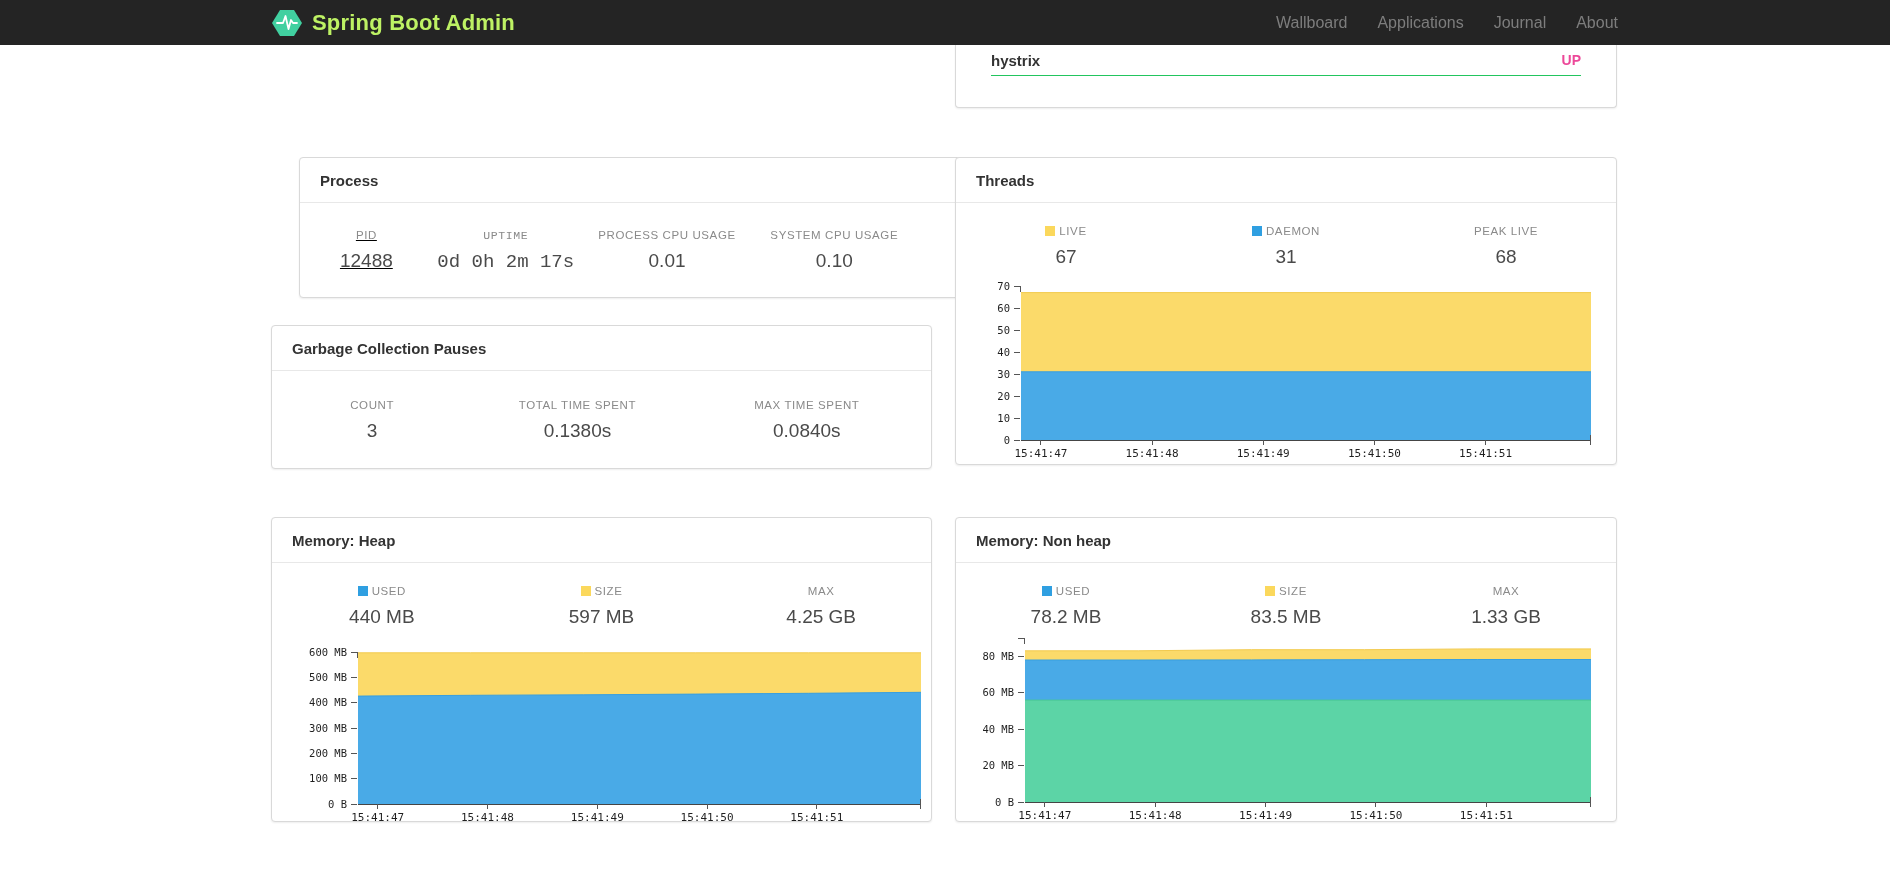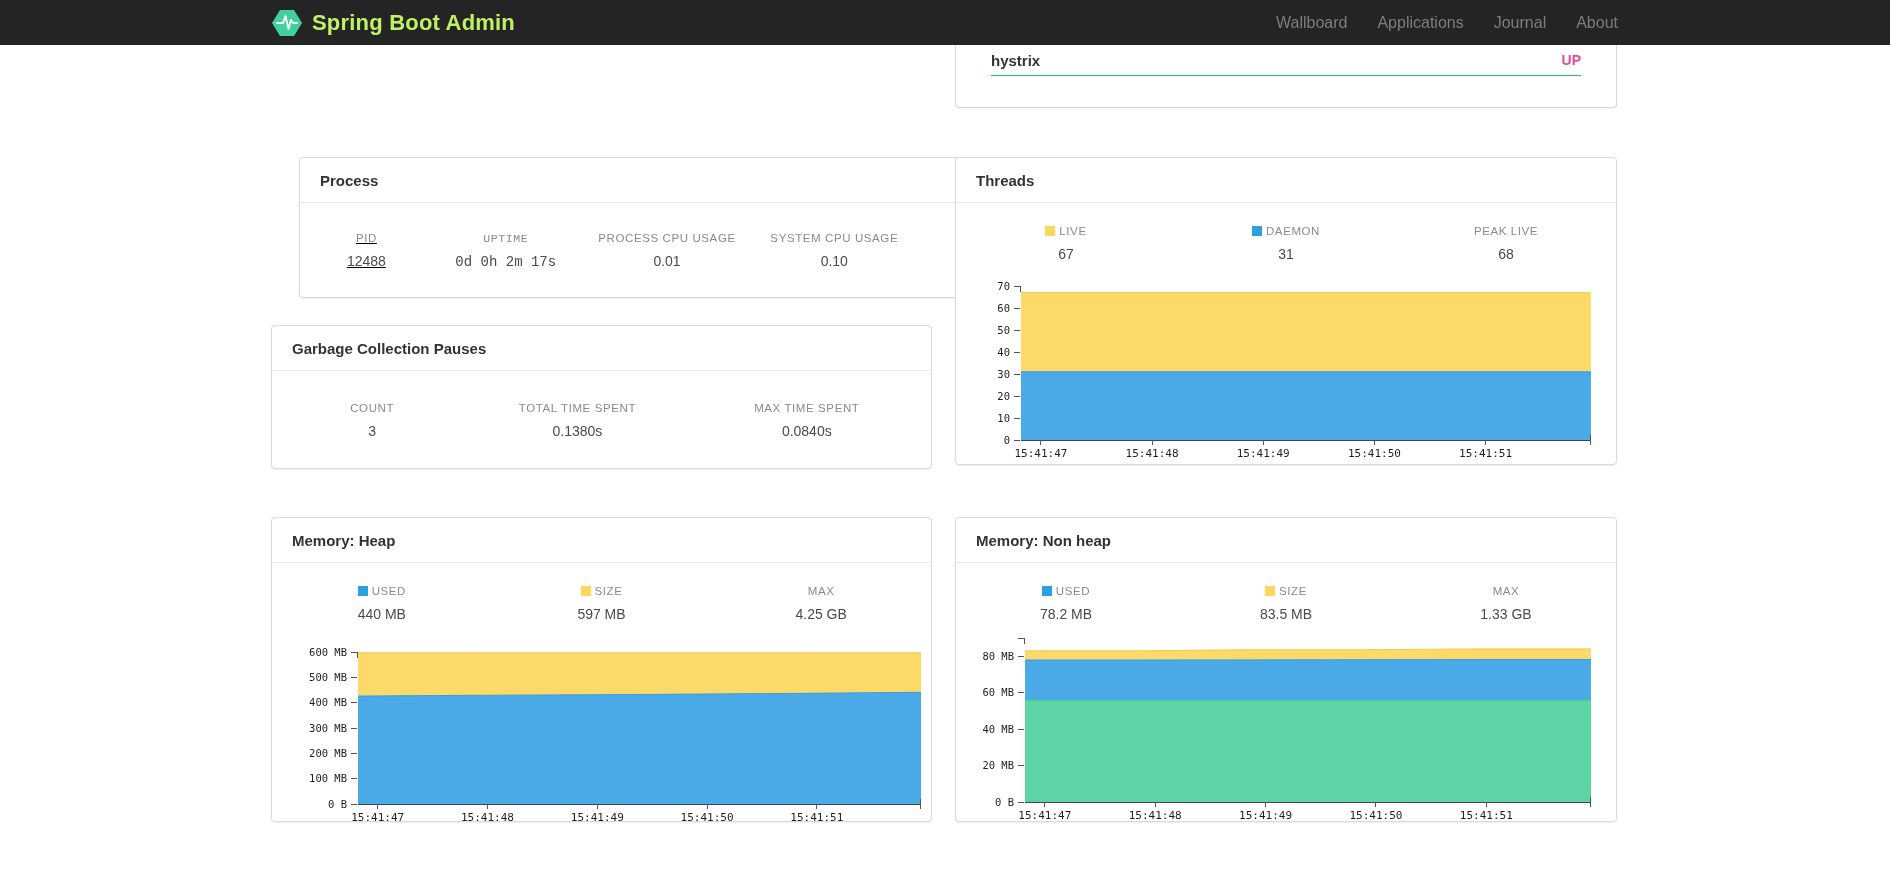--- a/index.html
+++ b/index.html
@@ -35,21 +35,21 @@
   .gc-card      { left:271px; top:325px; width:661px; height:144px; }
   .threads-card { left:955px; top:157px; width:662px; height:308px; }
   .heap-card    { left:271px; top:517px; width:661px; height:305px; }
   .nonheap-card { left:955px; top:517px; width:662px; height:305px; }
 
   .stats-row { display:flex; align-items:center; }
   .card-body-center { height:95px; display:flex; align-items:center; }
   .gc-card .card-body-center { height:98px; }
   .stat { text-align:center; }
   .stat-label { font-size:11.5px; color:#8a8a8a; letter-spacing:0.6px; }
-  .stat-value { font-size:14px; color:#4a4a4a; margin-top:9px; }
+  .stat-value { font-size:19px; color:#4a4a4a; margin-top:9px; }
   .legend-row { margin-top:22px; display:flex; }
   .swatch { display:inline-block; width:10px; height:10px; margin-right:4px; vertical-align:-1px; }
 
   
   svg.chart { position:absolute; left:0; display:block; }
   svg.chart text.ax  { font-family:"DejaVu Sans Mono", monospace; font-size:10.5px; fill:#1f1f1f; }
   svg.chart text.axx { font-family:"DejaVu Sans Mono", monospace; font-size:11px;  fill:#1f1f1f; }
   .threads-card svg.chart { top:118px; }
   .heap-card svg.chart    { top:124px; }
   .nonheap-card svg.chart { top:110px; }

